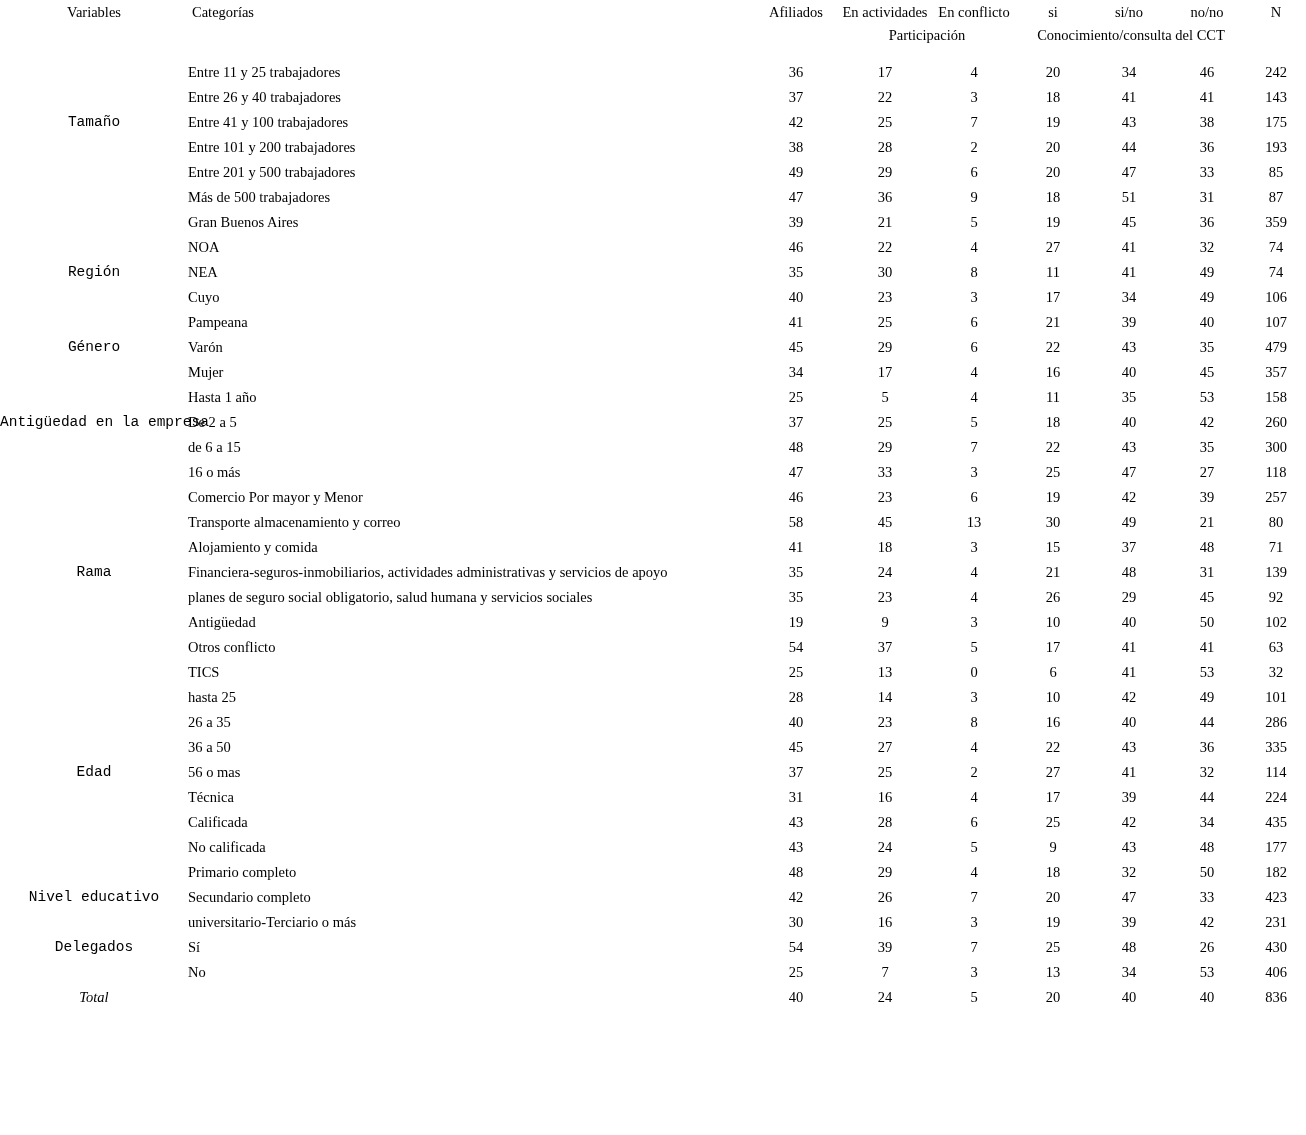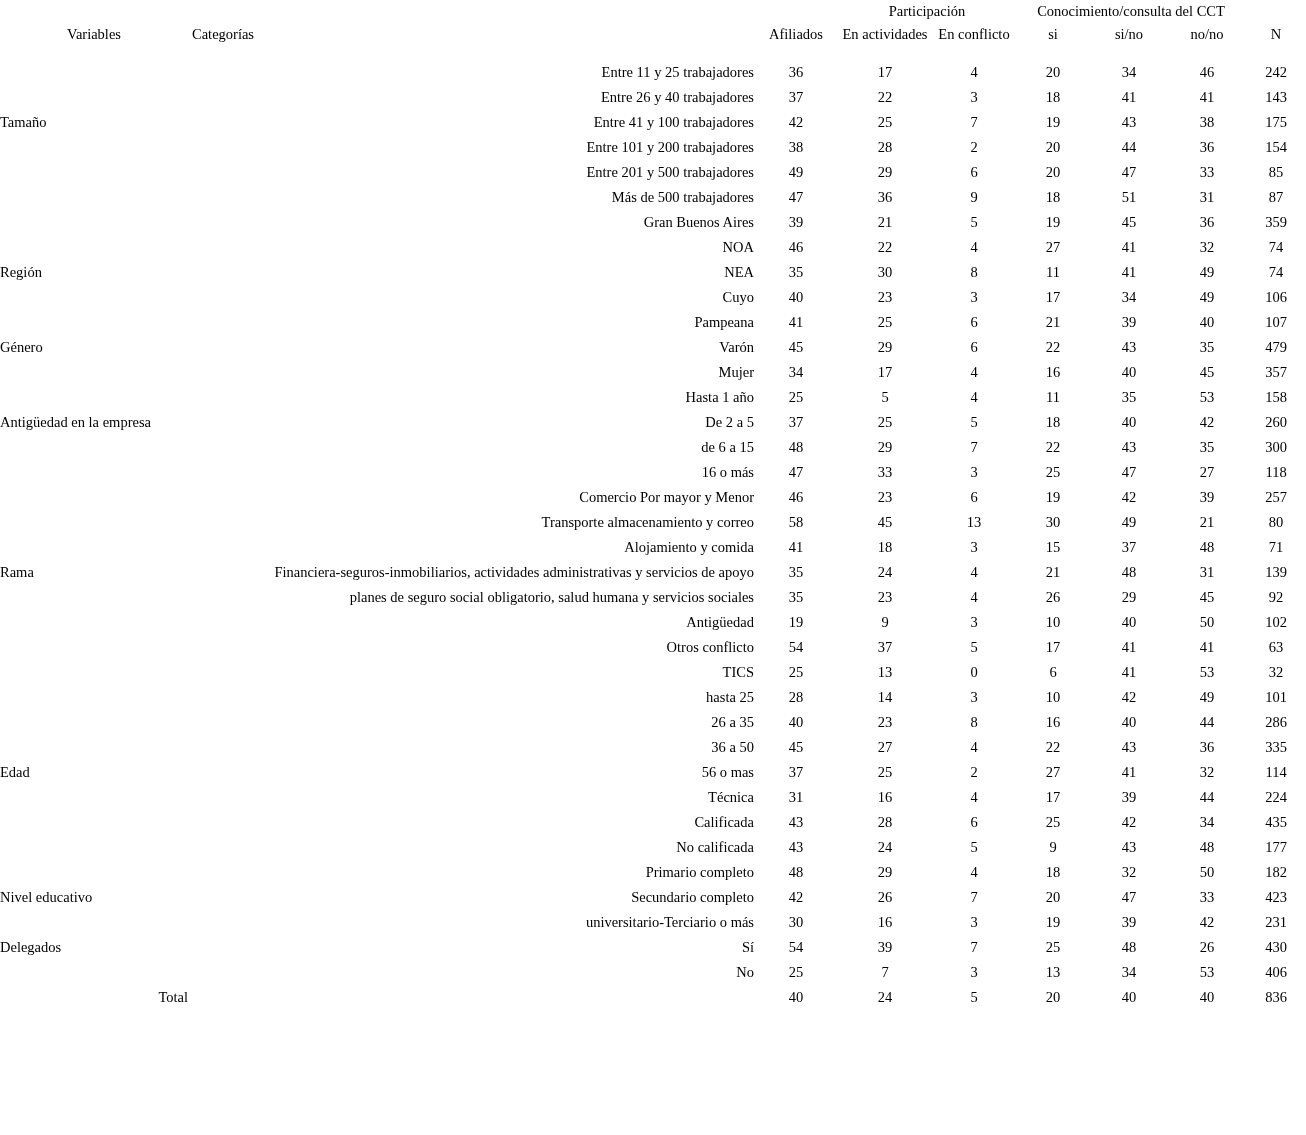--- a/index.html
+++ b/index.html
@@ -60,34 +60,37 @@
     vertical-align: bottom;
     padding-bottom: 2px;
   }
   .sub-head.left-head { text-align: center; }
   .row-body td {
     height: 25px;
     line-height: 25px;
     font-size: 14.5px;
   }
   .cat-cell {
-    text-align: right;
+    text-align: left;
     padding-left: 4px;
     white-space: nowrap;
   }
   .num-cell {
     text-align: center;
   }
   .var-cell {
+    text-align: center;
     white-space: nowrap;
+    font-family: Liberation Mono, monospace;
   }
   .total-label {
-    text-align: right;
+    text-align: center;
     padding-left: 4px;
     white-space: nowrap;
+    font-style: italic;
   }
   .spacer-row td { height: 14px; }
   .blank { }
 </style>
 </head>
 <body>
 
 <div class="sheet">
   <table class="stats">
     <colgroup>
@@ -96,38 +99,38 @@
       <col class="c-afi">
       <col class="c-act">
       <col class="c-con">
       <col class="c-si">
       <col class="c-sino">
       <col class="c-nono">
       <col class="c-n">
     </colgroup>
     <thead>
       <tr>
-        <td class="blank"></td>
-        <td class="blank"></td>
-        <td class="blank"></td>
-        <td class="grp-head" colspan="2">Participación</td>
-        <td class="grp-head" colspan="3">Conocimiento/consulta del CCT</td>
-        <td class="blank"></td>
-      </tr>
-      <tr>
         <td class="sub-head left-head">Variables</td>
         <td class="sub-head" style="text-align:left; padding-left:4px;">Categorías</td>
         <td class="sub-head">Afiliados</td>
         <td class="sub-head">En actividades</td>
         <td class="sub-head">En conflicto</td>
         <td class="sub-head">si</td>
         <td class="sub-head">si/no</td>
         <td class="sub-head">no/no</td>
         <td class="sub-head">N</td>
       </tr>
+      <tr>
+        <td class="blank"></td>
+        <td class="blank"></td>
+        <td class="blank"></td>
+        <td class="grp-head" colspan="2">Participación</td>
+        <td class="grp-head" colspan="3">Conocimiento/consulta del CCT</td>
+        <td class="blank"></td>
+      </tr>
       <tr class="spacer-row">
         <td colspan="9"></td>
       </tr>
     </thead>
     <tbody id="table-body">
         <tr class="row-body">
           <td class="var-cell"></td>
           <td class="cat-cell">Entre 11 y 25 trabajadores</td>
           <td class="num-cell">36</td>
           <td class="num-cell">17</td>
@@ -161,21 +164,21 @@
         </tr>
         <tr class="row-body">
           <td class="var-cell"></td>
           <td class="cat-cell">Entre 101 y 200 trabajadores</td>
           <td class="num-cell">38</td>
           <td class="num-cell">28</td>
           <td class="num-cell">2</td>
           <td class="num-cell">20</td>
           <td class="num-cell">44</td>
           <td class="num-cell">36</td>
-          <td class="num-cell">154</td>
+          <td class="num-cell">193</td>
         </tr>
         <tr class="row-body">
           <td class="var-cell"></td>
           <td class="cat-cell">Entre 201 y 500 trabajadores</td>
           <td class="num-cell">49</td>
           <td class="num-cell">29</td>
           <td class="num-cell">6</td>
           <td class="num-cell">20</td>
           <td class="num-cell">47</td>
           <td class="num-cell">33</td>

